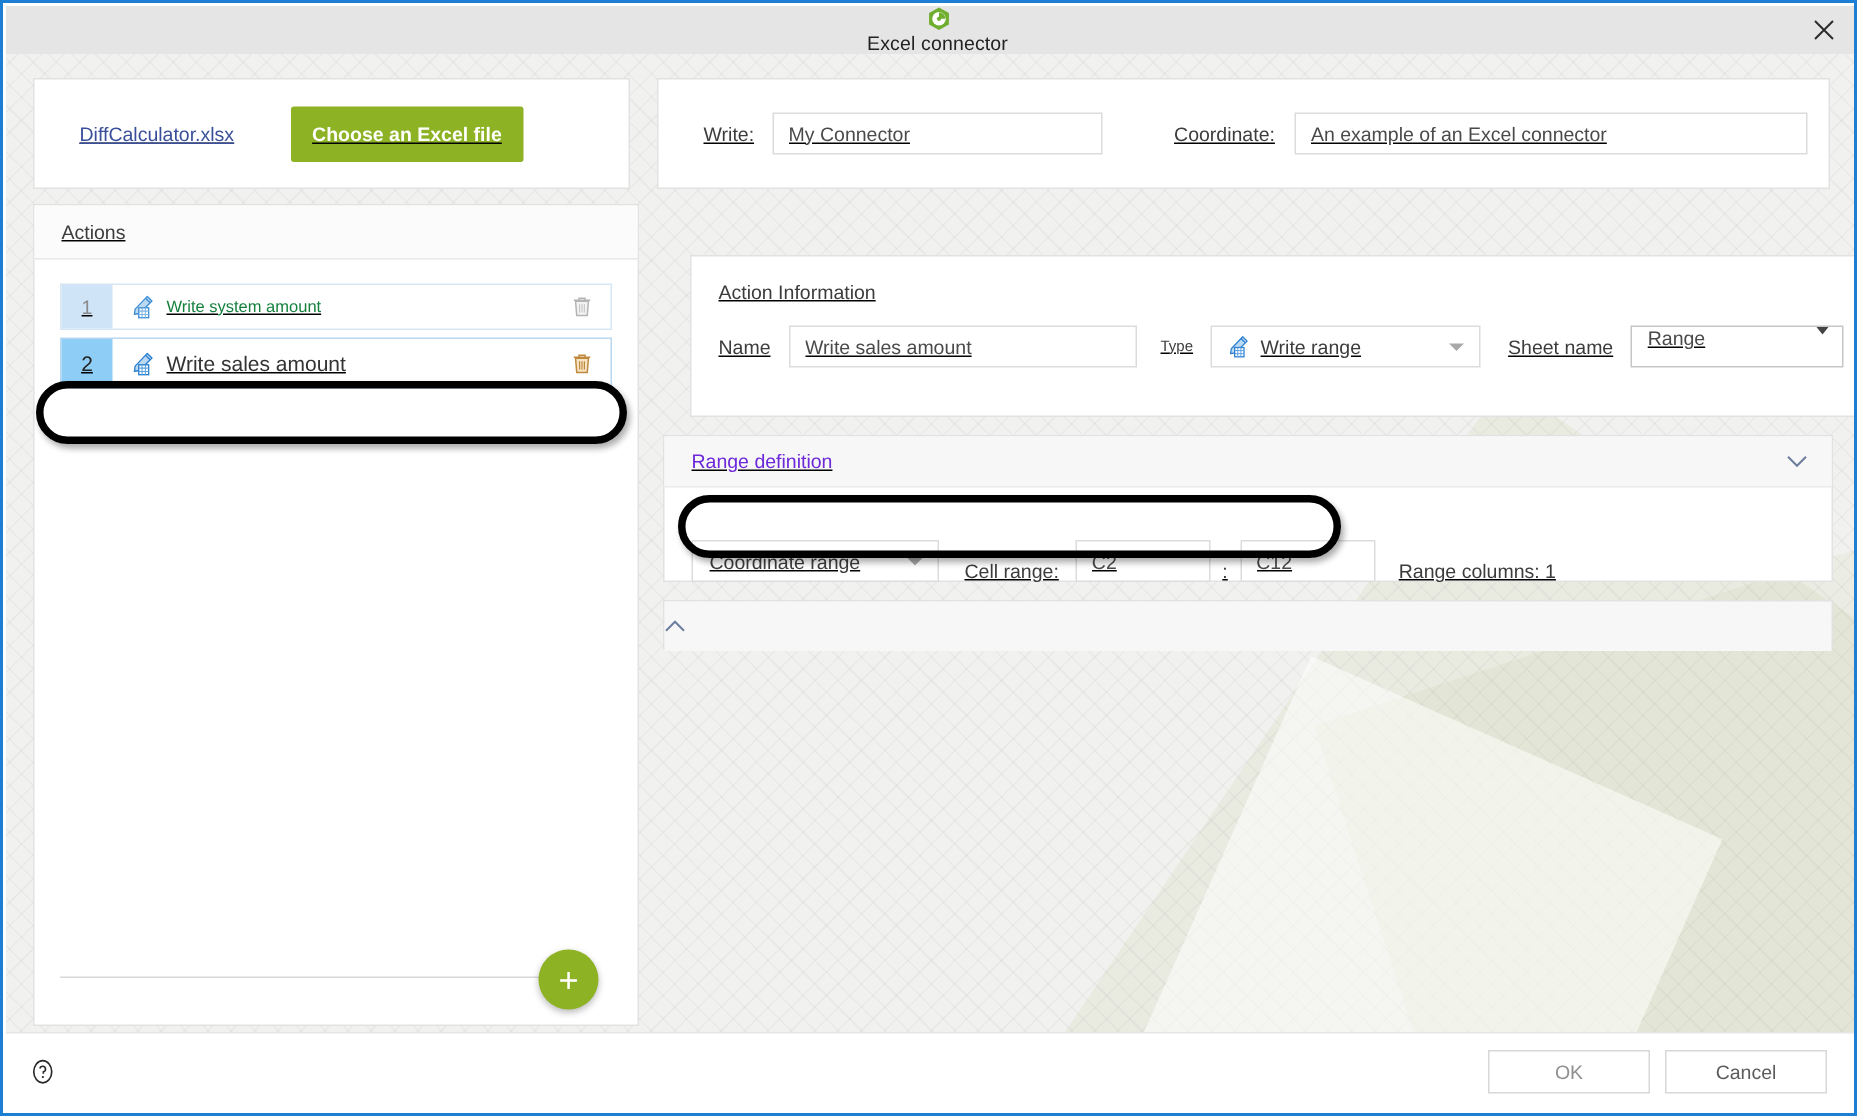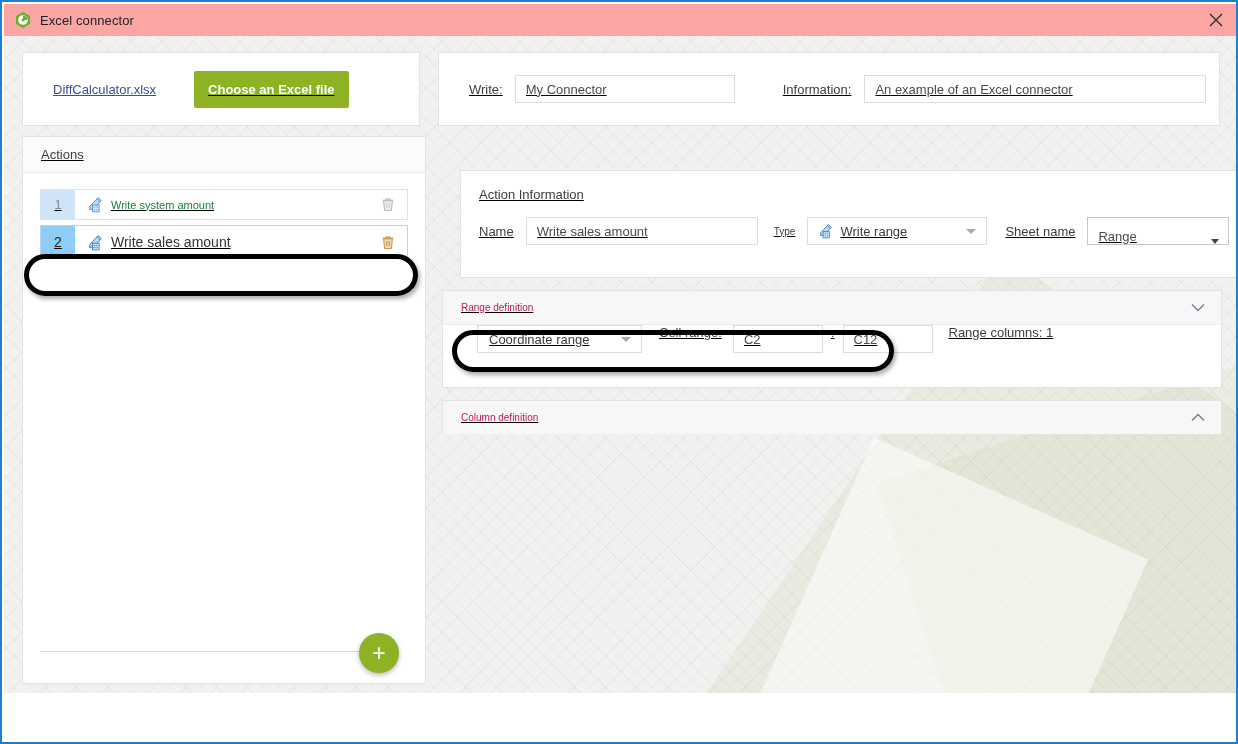--- a/index.html
+++ b/index.html
@@ -23,23 +23,24 @@
     border: 2px solid #1c7fd3;
     background: #ffffff;
     overflow: hidden;
   }
 
   
   #titlebar {
     position: absolute;
     left: 2px; top: 2px;
     width: 1234px; height: 32px;
-    background: #fca5a5;
-    display: flex;
-    align-items: center;
+    background: #e5e5e5;
+    display: flex;
+    align-items: center;
+    flex-direction: column;
   }
   #app-icon {
     margin-left: 10px;
     width: 18px; height: 18px;
     display: block;
   }
   #title-text {
     margin-left: 8px;
     font-size: 13px;
     color: #222222;
@@ -284,21 +285,21 @@
     border-top: 5px solid #a9a9a9;
   }
   #ai-sheet-label { margin-left: 18px; font-size: 13px; color: #3c3c3c; }
   #sheet-select {
     margin-left: 12px;
     width: 142px; height: 28px;
     box-sizing: border-box;
     border: 1px solid #c6c6c6;
     background: #ffffff;
     display: flex;
-    align-items: flex-end;
+    align-items: flex-start;
     cursor: pointer;
   }
   #sheet-value { margin-left: 10px; font-size: 13px; color: #4a4a4a; flex: 1; }
   .caret-dark {
     margin-right: 9px;
     width: 0; height: 0;
     border-left: 4px solid transparent;
     border-right: 4px solid transparent;
     border-top: 5px solid #444444;
   }
@@ -309,28 +310,28 @@
     width: 780px; height: 98px;
   }
   .sec-header {
     height: 33px;
     background: #f7f7f7;
     border-bottom: 1px solid #ececec;
     display: flex;
     align-items: center;
     cursor: pointer;
   }
-  .sec-title { margin-left: 18px; font-size: 10px; color: #be185d; flex: 1; }
+  .sec-title { margin-left: 18px; font-size: 13px; color: #6d28d9; flex: 1; }
   .chev { margin-right: 16px; display: block; }
 
   #range-body {
     display: flex;
-    align-items: flex-start;
+    align-items: flex-end;
     height: 63px;
-    padding-left: 34px;
+    padding-left: 18px;
   }
   #coord-select {
     width: 165px; height: 28px;
     box-sizing: border-box;
     border: 1px solid #dcdcdc;
     background: #ffffff;
     display: flex;
     align-items: center;
     cursor: pointer;
   }
@@ -416,21 +417,21 @@
     <div class="wm" id="wm3"></div>
 
     <div class="card" id="file-card">
       <a id="file-link">DiffCalculator.xlsx</a>
       <button id="choose-file-btn">Choose an Excel file</button>
     </div>
 
     <div class="card" id="meta-card">
       <span class="meta-label" style="margin-left:30px;">Write:</span>
       <input class="txt" id="name-input" type="text" value="My Connector" style="">
-      <span class="meta-label" id="desc-label">Information:</span>
+      <span class="meta-label" id="desc-label">Coordinate:</span>
       <input class="txt" id="desc-input" type="text" value="An example of an Excel connector" style="">
     </div>
 
     <div class="card" id="actions-card">
       <div id="actions-header">
         <span id="actions-header-label">Actions</span>
       </div>
       <div id="actions-list">
 
         <div class="action-row">
@@ -512,25 +513,34 @@
         <span id="cell-range-label">Cell range:</span>
         <input class="txt" id="cell-start" type="text" value="C2" style="">
         <span id="range-colon">:</span>
         <input class="txt" id="cell-end" type="text" value="C12" style="">
         <span id="range-columns">Range columns: 1</span>
       </div>
     </div>
 
     <div class="card" id="column-card">
       <div class="sec-header">
-        <span class="sec-title">Column definition</span>
         <svg class="chev" width="14" height="9" viewBox="0 0 14 9">
           <path d="M1 7.5 L7 1.5 L13 7.5" stroke="#6f7fa0" stroke-width="1.4" fill="none"></path>
         </svg>
       </div>
     </div>
 
     <div class="annot" id="annot-action"></div>
     <div class="annot" id="annot-range"></div>
   </div>
 
+  <div id="footer">
+    <svg id="help-btn" viewBox="0 0 17 17">
+      <ellipse cx="8.5" cy="8.5" rx="6" ry="7.4" fill="none" stroke="#2a2a2a" stroke-width="1.1"></ellipse>
+      <path d="M6.6 6.3 a1.9 1.9 0 1 1 2.3 2.3 v1.3" fill="none" stroke="#2a2a2a" stroke-width="1.1"></path>
+      <circle cx="8.6" cy="12.0" r=".75" fill="#2a2a2a"></circle>
+    </svg>
+    <div id="footer-spacer"></div>
+    <button class="dlg-btn" id="ok-btn">OK</button>
+    <button class="dlg-btn" id="cancel-btn">Cancel</button>
+  </div>
 
 </div>
 
 </body></html>

